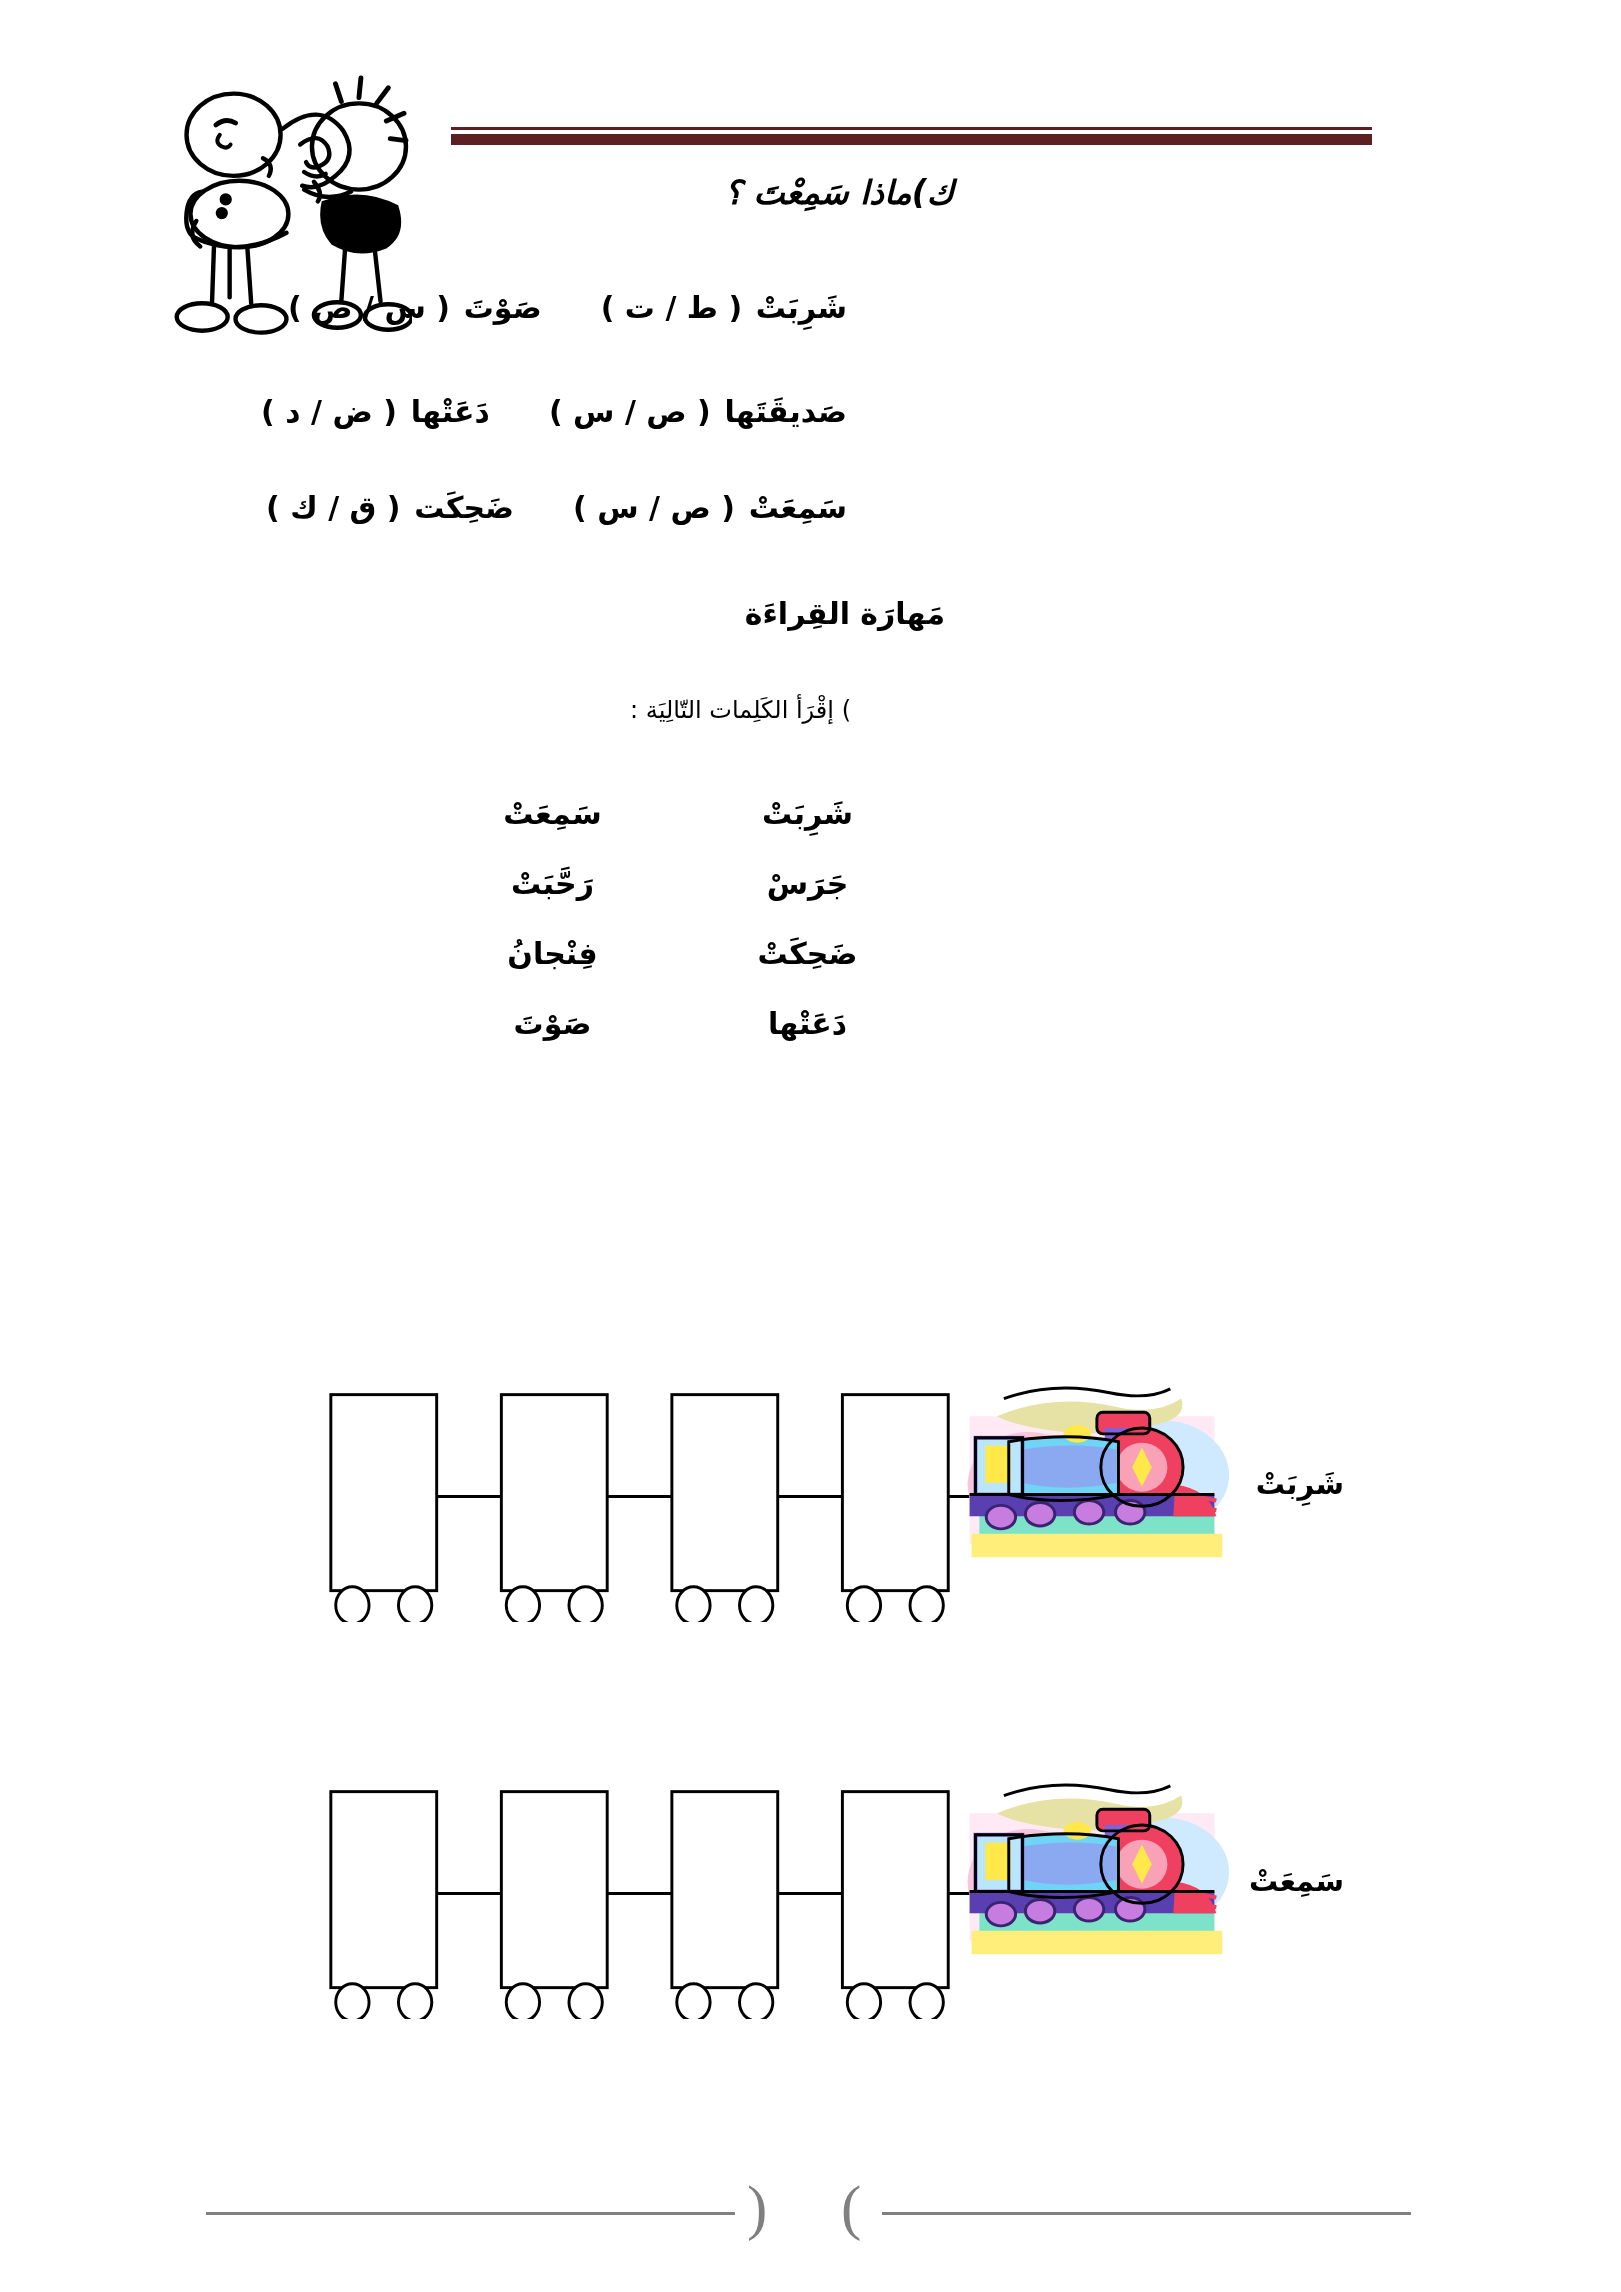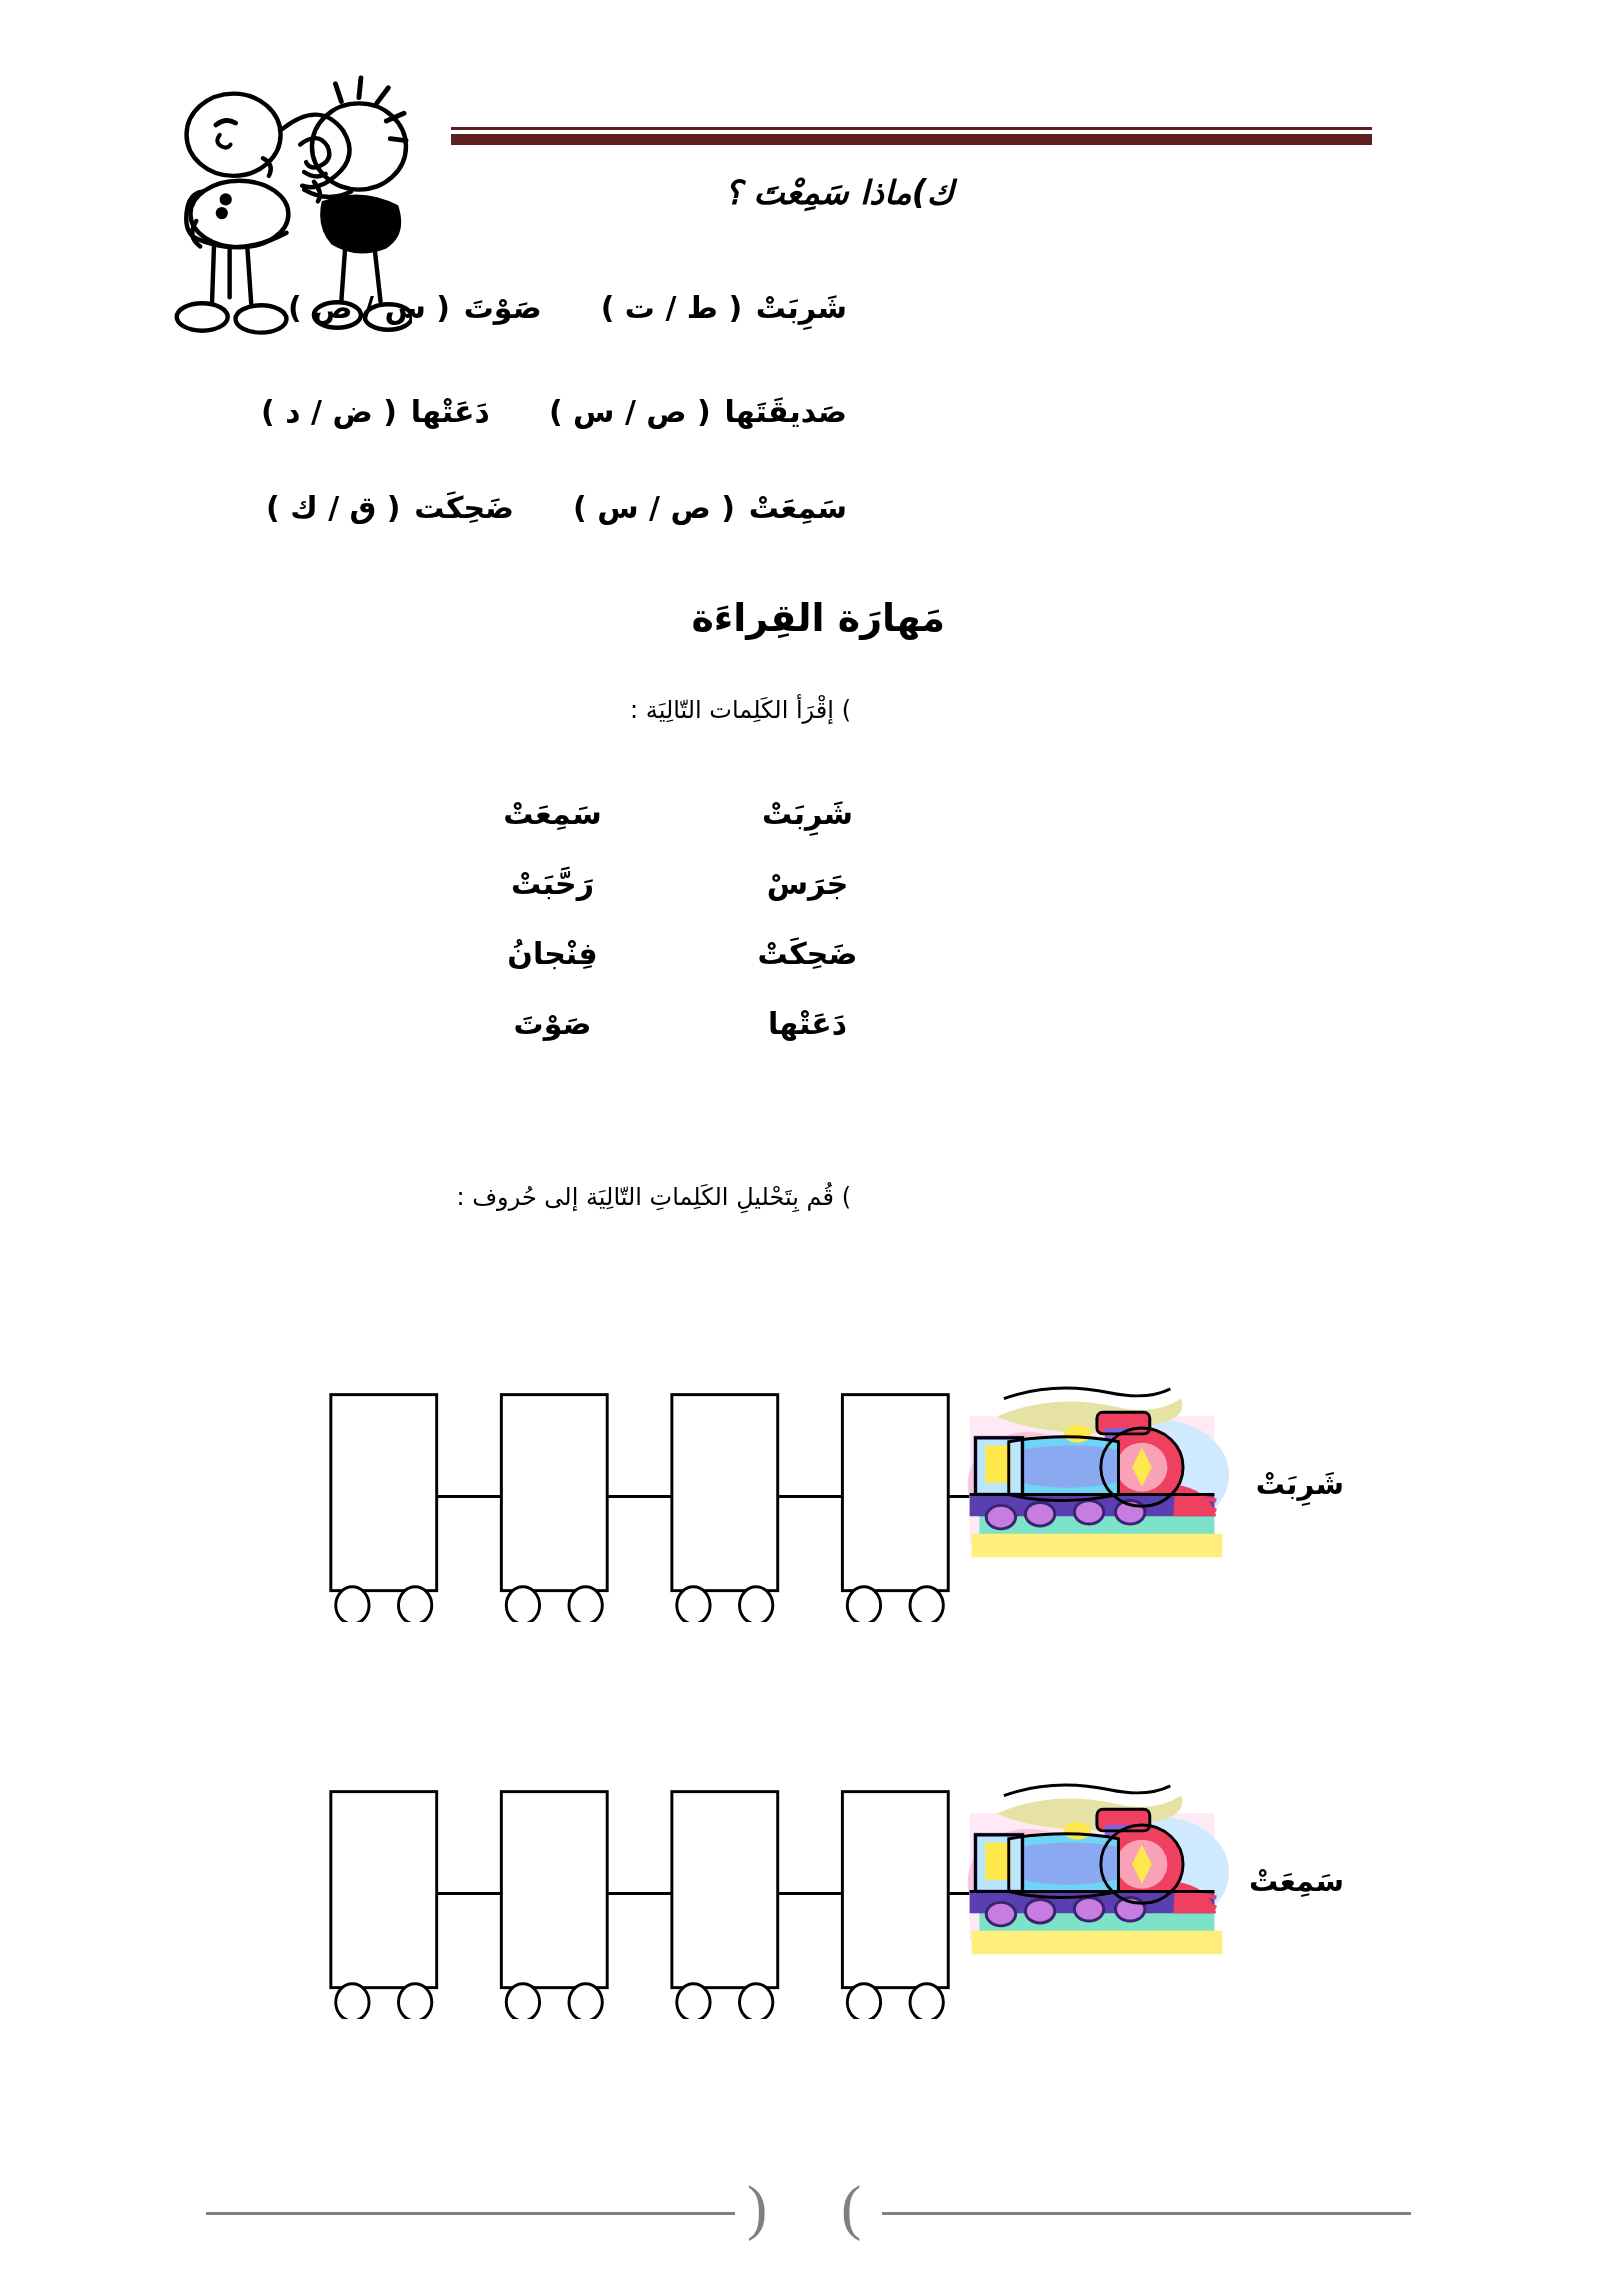--- a/index.html
+++ b/index.html
@@ -89,21 +89,21 @@
   .choice-row .opts { letter-spacing: 2px; }
 
   .row1 { right: 774px; top: 290px; }
   .row2 { right: 774px; top: 394px; }
   .row3 { right: 774px; top: 490px; }
 
   .section-head {
     position: absolute;
     right: 676px;
     top: 596px;
-    font-size: 38px;
+    font-size: 30px;
     font-weight: bold;
   }
 
   .instruction {
     position: absolute;
     font-size: 24px;
     font-weight: normal;
   }
   .instr-a { right: 770px; top: 696px; }
   .instr-b { right: 770px; top: 1183px; }
@@ -314,21 +314,20 @@
     <div class="wl-row">
       <div class="wl-cell">ضَحِكَتْ</div>
       <div class="wl-cell">فِنْجانُ</div>
     </div>
     <div class="wl-row">
       <div class="wl-cell">دَعَتْها</div>
       <div class="wl-cell">صَوْتَ</div>
     </div>
   </div>
 
-  <div class="ar instruction instr-b">) قُم بِتَحْليلِ الكَلِماتِ التّالِيَة إلى حُروف :</div>
 
   <div class="train-block train-1">
     <div class="cars">
       <svg viewBox="0 0 700 250" xmlns="http://www.w3.org/2000/svg">
         <g fill="#ffffff" stroke="#000000" stroke-width="3">
           <rect x="8" y="18" width="108" height="200"></rect>
           <rect x="182" y="18" width="108" height="200"></rect>
           <rect x="356" y="18" width="108" height="200"></rect>
           <rect x="530" y="18" width="108" height="200"></rect>
         </g>

